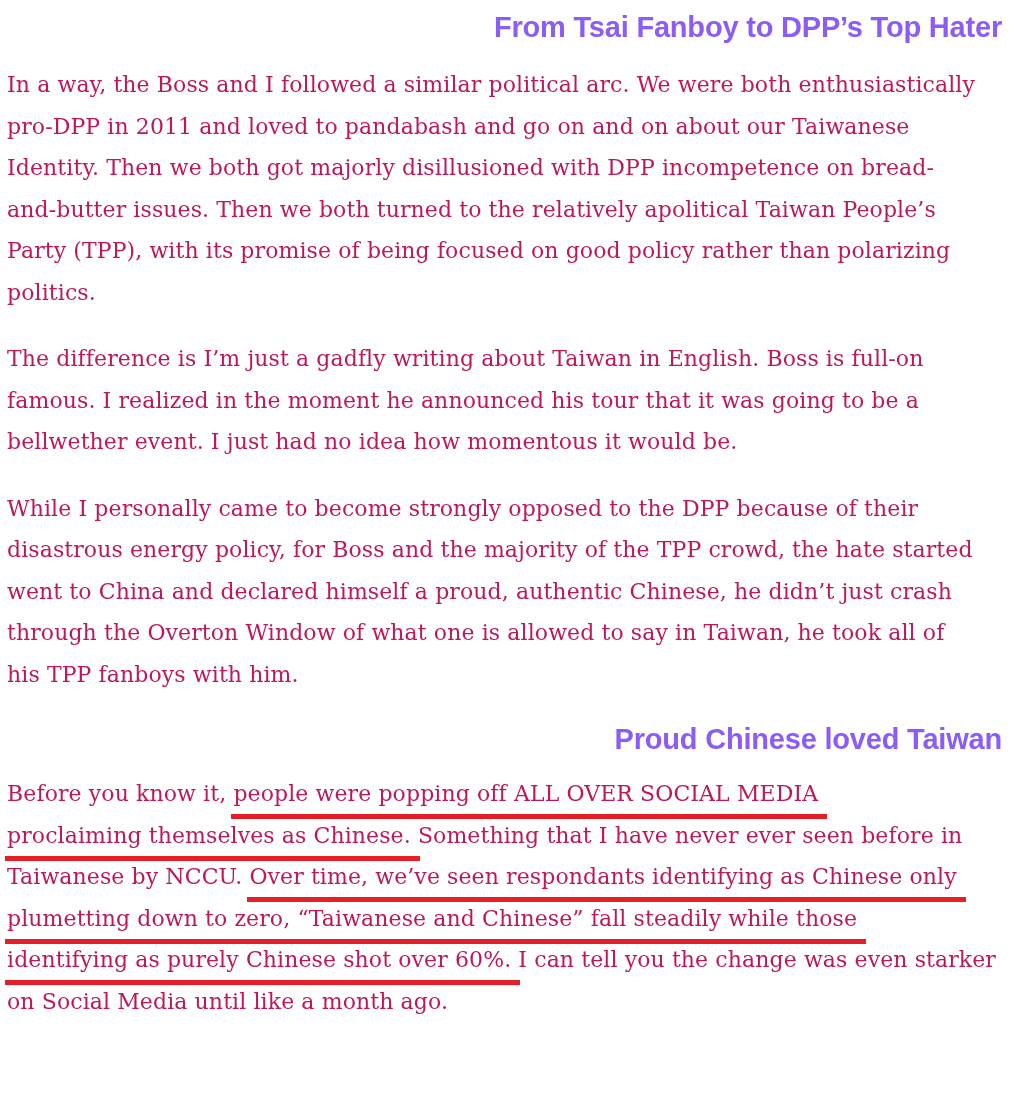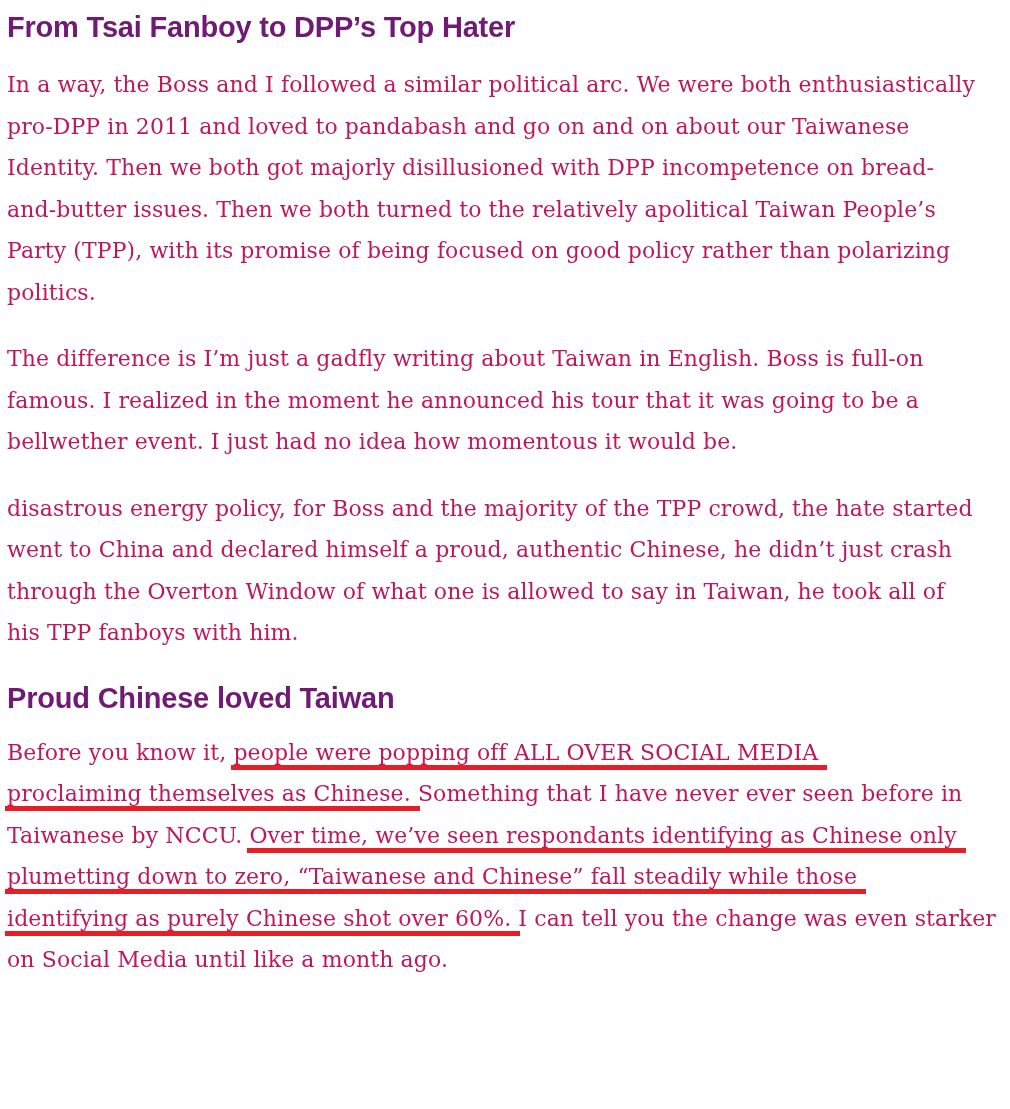--- a/index.html
+++ b/index.html
@@ -12,41 +12,42 @@
     height: 1109px;
     overflow: hidden;
     font-family: "DejaVu Serif", serif;
   }
   .article {
     padding: 8px 8px 0 7px;
   }
   .heading {
     font-family: "Liberation Sans", "DejaVu Sans", sans-serif;
     font-weight: 700;
-    color: #701a75;
+    color: #8b5cf6;
     font-size: 29px;
     line-height: 38px;
     letter-spacing: -0.2px;
     margin: 0;
+    text-align: right;
   }
   .heading-1 { margin-bottom: 18px; }
   .heading-2 { margin-bottom: 15px; }
   .para {
     margin: 0 0 25px 0;
     color: #be185d;
     font-size: 22px;
     letter-spacing: 0.1px;
   }
   .line {
     line-height: 41.5px;
     white-space: nowrap;
   }
   .redline {
     border-bottom: 5px solid #e61e26;
-    padding: 0 9px 0 2px;
+    padding: 0 9px 8px 2px;
     margin: 0 -9px 0 -2px;
   }
 </style>
 </head>
 <body>
 
 <main class="article">
   <h1 class="heading heading-1">From Tsai Fanboy to DPP’s Top Hater</h1>
 
   <div>
@@ -57,20 +58,21 @@
         <div class="line"><span>and-butter issues. Then we both turned to the relatively apolitical Taiwan People’s</span></div>
         <div class="line"><span>Party (TPP), with its promise of being focused on good policy rather than polarizing</span></div>
         <div class="line"><span>politics.</span></div>
       </div>
       <div class="para">
         <div class="line"><span>The difference is I’m just a gadfly writing about Taiwan in English. Boss is full-on</span></div>
         <div class="line"><span>famous. I realized in the moment he announced his tour that it was going to be a</span></div>
         <div class="line"><span>bellwether event. I just had no idea how momentous it would be.</span></div>
       </div>
       <div class="para">
+        <div class="line"><span>While I personally came to become strongly opposed to the DPP because of their</span></div>
         <div class="line"><span>disastrous energy policy, for Boss and the majority of the TPP crowd, the hate started</span></div>
         <div class="line"><span>went to China and declared himself a proud, authentic Chinese, he didn’t just crash</span></div>
         <div class="line"><span>through the Overton Window of what one is allowed to say in Taiwan, he took all of</span></div>
         <div class="line"><span>his TPP fanboys with him.</span></div>
       </div>
     </div>
 
   <h2 class="heading heading-2">Proud Chinese loved Taiwan</h2>
 
   <div>

